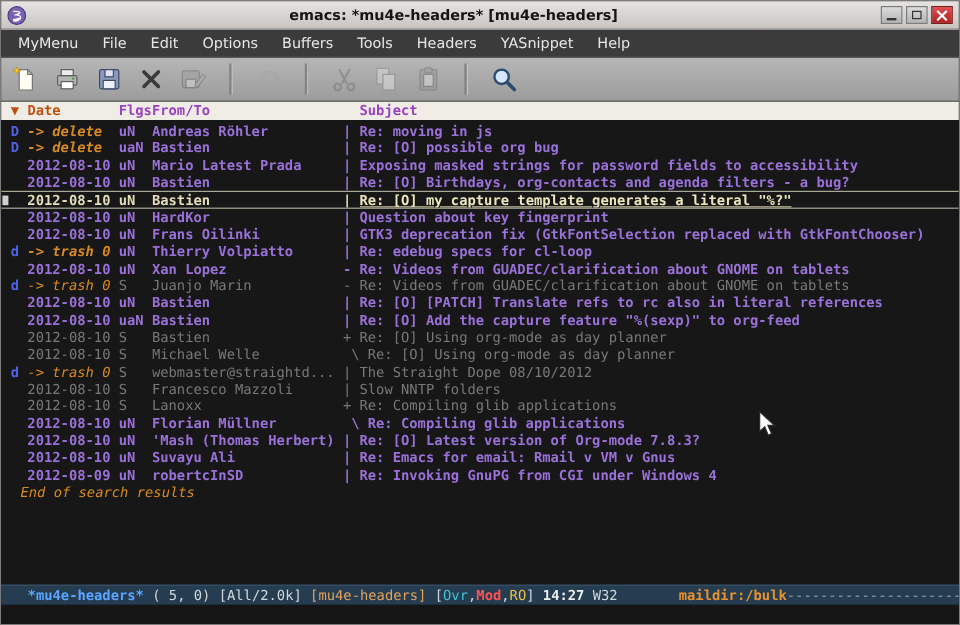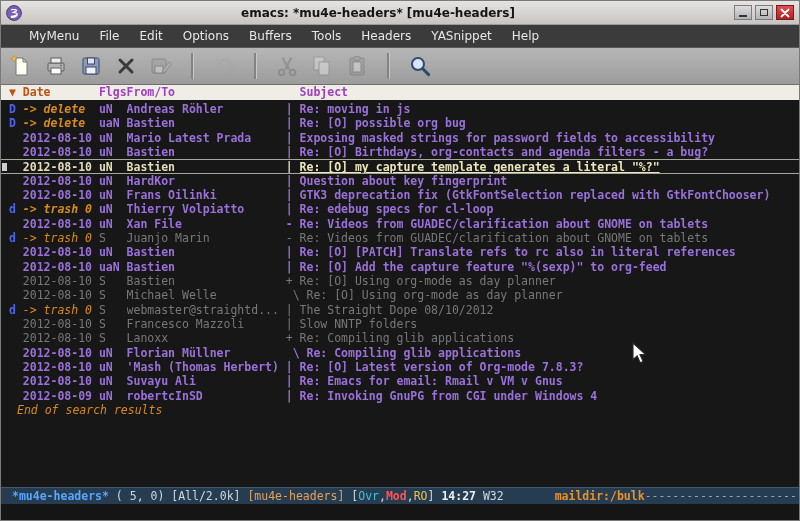--- a/index.html
+++ b/index.html
@@ -14,21 +14,21 @@
     white-space:nowrap;overflow:hidden;}
   .win-btns{display:flex;gap:3px;flex:none;}
   .wbtn{width:18px;height:15px;border:1px solid #7c7c7c;background:linear-gradient(#dcdcdc,#b4b4b4);
     display:flex;align-items:center;justify-content:center;box-sizing:border-box;}
   .wbtn.close{background:linear-gradient(#e05050,#b02020);border-color:#7a1a1a;}
   .glyph-min{width:8px;height:2px;background:#333;margin-top:7px;}
   .glyph-max{width:8px;height:7px;border:1px solid #333;box-sizing:border-box;}
 
   
   .menubar{height:22px;flex:none;background:#3b3b3b;display:flex;align-items:center;
-    font-size:12px;color:#e8e8e8;padding-left:18px;}
+    font-size:12px;color:#e8e8e8;padding-left:4px;}
   .menu-item{padding:0 10px;line-height:22px;cursor:default;white-space:nowrap;}
 
   
   .toolbar{height:38px;flex:none;background:linear-gradient(#b6b6b6,#9c9c9c);
     border-top:1px solid #585858;border-bottom:1px solid #6f6f6f;box-sizing:border-box;
     display:flex;align-items:center;padding:0 6px;gap:7px;}
   .tb-btn{width:28px;height:28px;display:flex;align-items:center;justify-content:center;}
   .tb-btn svg{width:24px;height:24px;}
   .tb-btn.disabled{opacity:.35;filter:grayscale(1);}
   .tb-sep{width:2px;height:26px;background:#838383;border-right:1px solid #c8c8c8;margin:0 9px;}
@@ -61,21 +61,21 @@
   .row.marked .date{color:#d98a1f;font-style:italic;}
   .row.current{color:#e3deba;font-weight:bold;border-top:1px solid #a8a89a;
     border-bottom:1px solid #a8a89a;box-sizing:border-box;}
   .row.current .subject{text-decoration:underline;color:#ece6bc;}
   .row.current::before{content:'';position:absolute;left:1px;top:3px;width:5px;height:8px;background:#cfcfcf;}
   .end-marker{height:14.33px;padding-left:16px;color:#d98a1f;font-style:italic;white-space:pre;}
 
   
   .modeline{height:17px;flex:none;background:#263c50;border-top:1px solid #3e5a72;box-sizing:border-box;
     font-family:"DejaVu Sans Mono",monospace;font-size:11.5px;line-height:15px;
-    padding-left:11px;white-space:pre;overflow:hidden;display:flex;align-items:center;}
+    padding-left:22px;white-space:pre;overflow:hidden;display:flex;align-items:center;}
   .ml-buffer{color:#58a6ff;font-weight:bold;}
   .ml-plain{color:#cfd8dc;}
   .ml-mode{color:#e2a25c;}
   .ml-ovr{color:#3ec5d8;}
   .ml-mod{color:#ff5252;font-weight:bold;}
   .ml-ro{color:#e8c54a;}
   .ml-time{color:#eceff1;font-weight:bold;}
   .ml-dir{color:#e8922a;font-weight:bold;margin-left:44px;}
   .ml-dashes{color:#8fa3b0;}
 
@@ -267,21 +267,21 @@
     <span class="c date">-&gt; trash 0</span>
     <span class="c flags">uN</span>
     <span class="c from">Thierry Volpiatto</span>
     <span class="c sep">|</span>
     <span class="c subject">Re: edebug specs for cl-loop</span>
   </div>
         <div class="row unread">
     <span class="c mark"></span>
     <span class="c date">2012-08-10</span>
     <span class="c flags">uN</span>
-    <span class="c from">Xan File</span>
+    <span class="c from">Xan Lopez</span>
     <span class="c sep">-</span>
     <span class="c subject">Re: Videos from GUADEC/clarification about GNOME on tablets</span>
   </div>
         <div class="row seen marked">
     <span class="c mark">d</span>
     <span class="c date">-&gt; trash 0</span>
     <span class="c flags">S</span>
     <span class="c from">Juanjo Marin</span>
     <span class="c sep">-</span>
     <span class="c subject">Re: Videos from GUADEC/clarification about GNOME on tablets</span>

